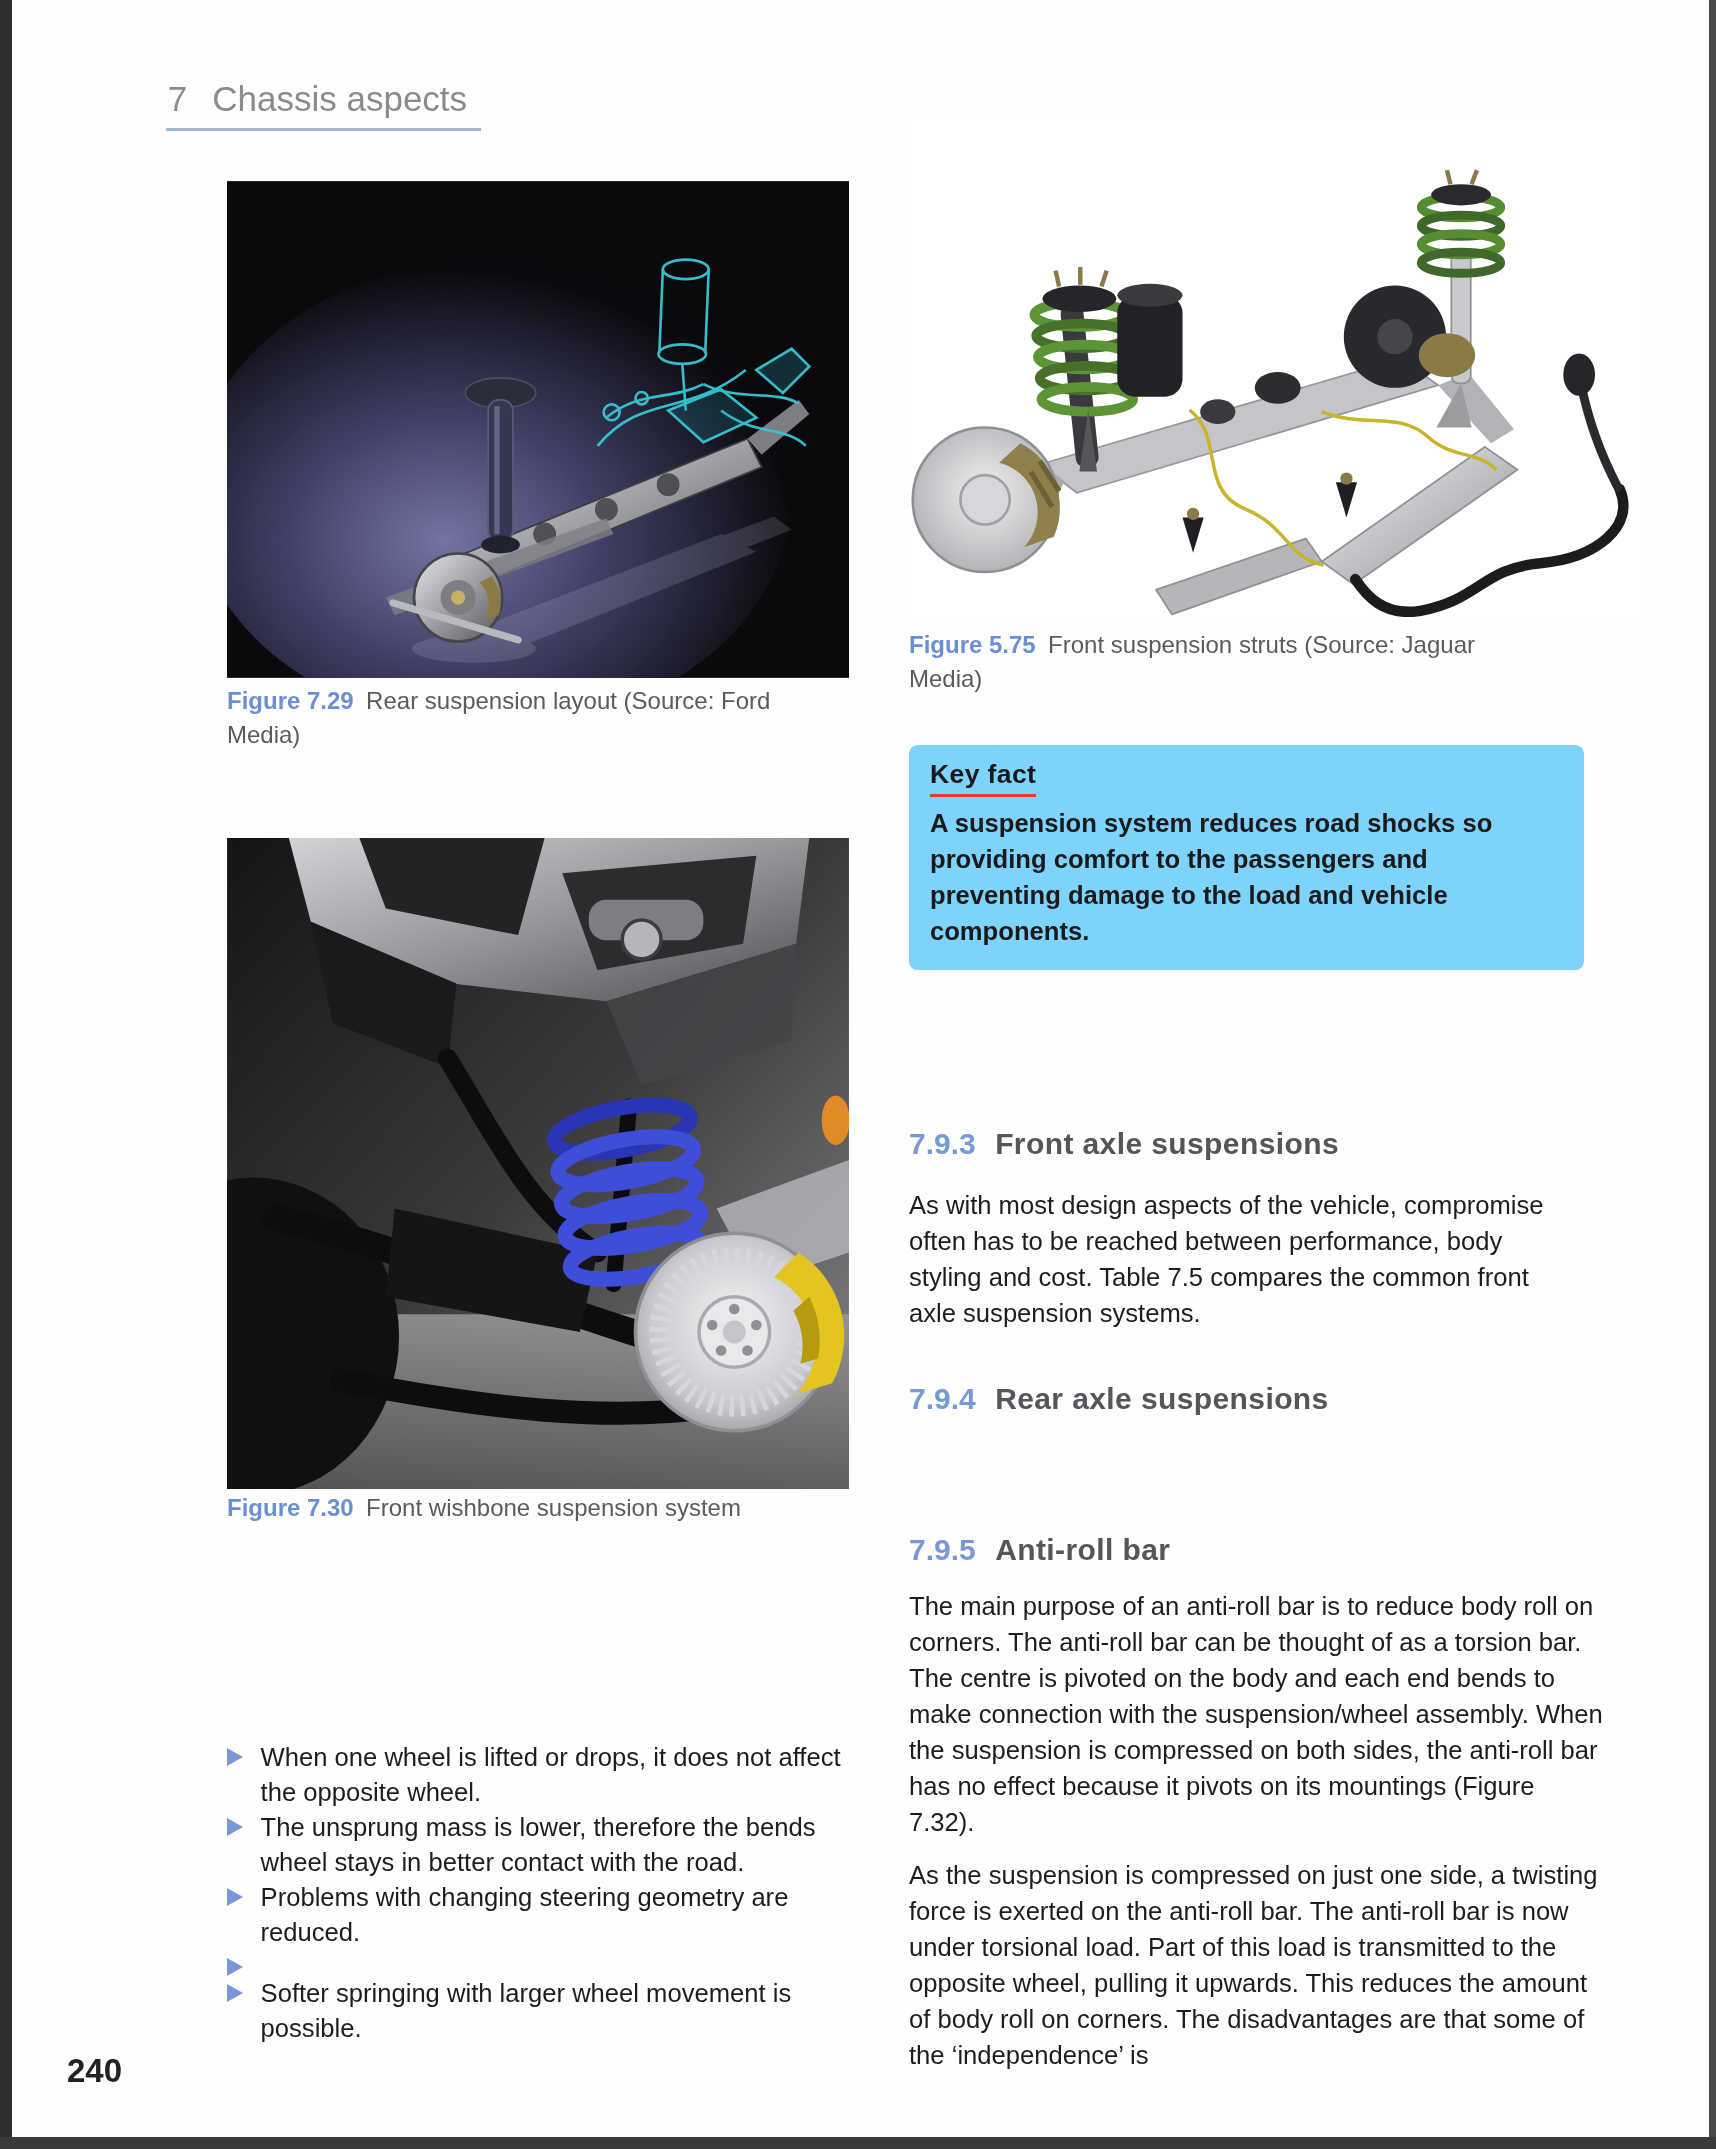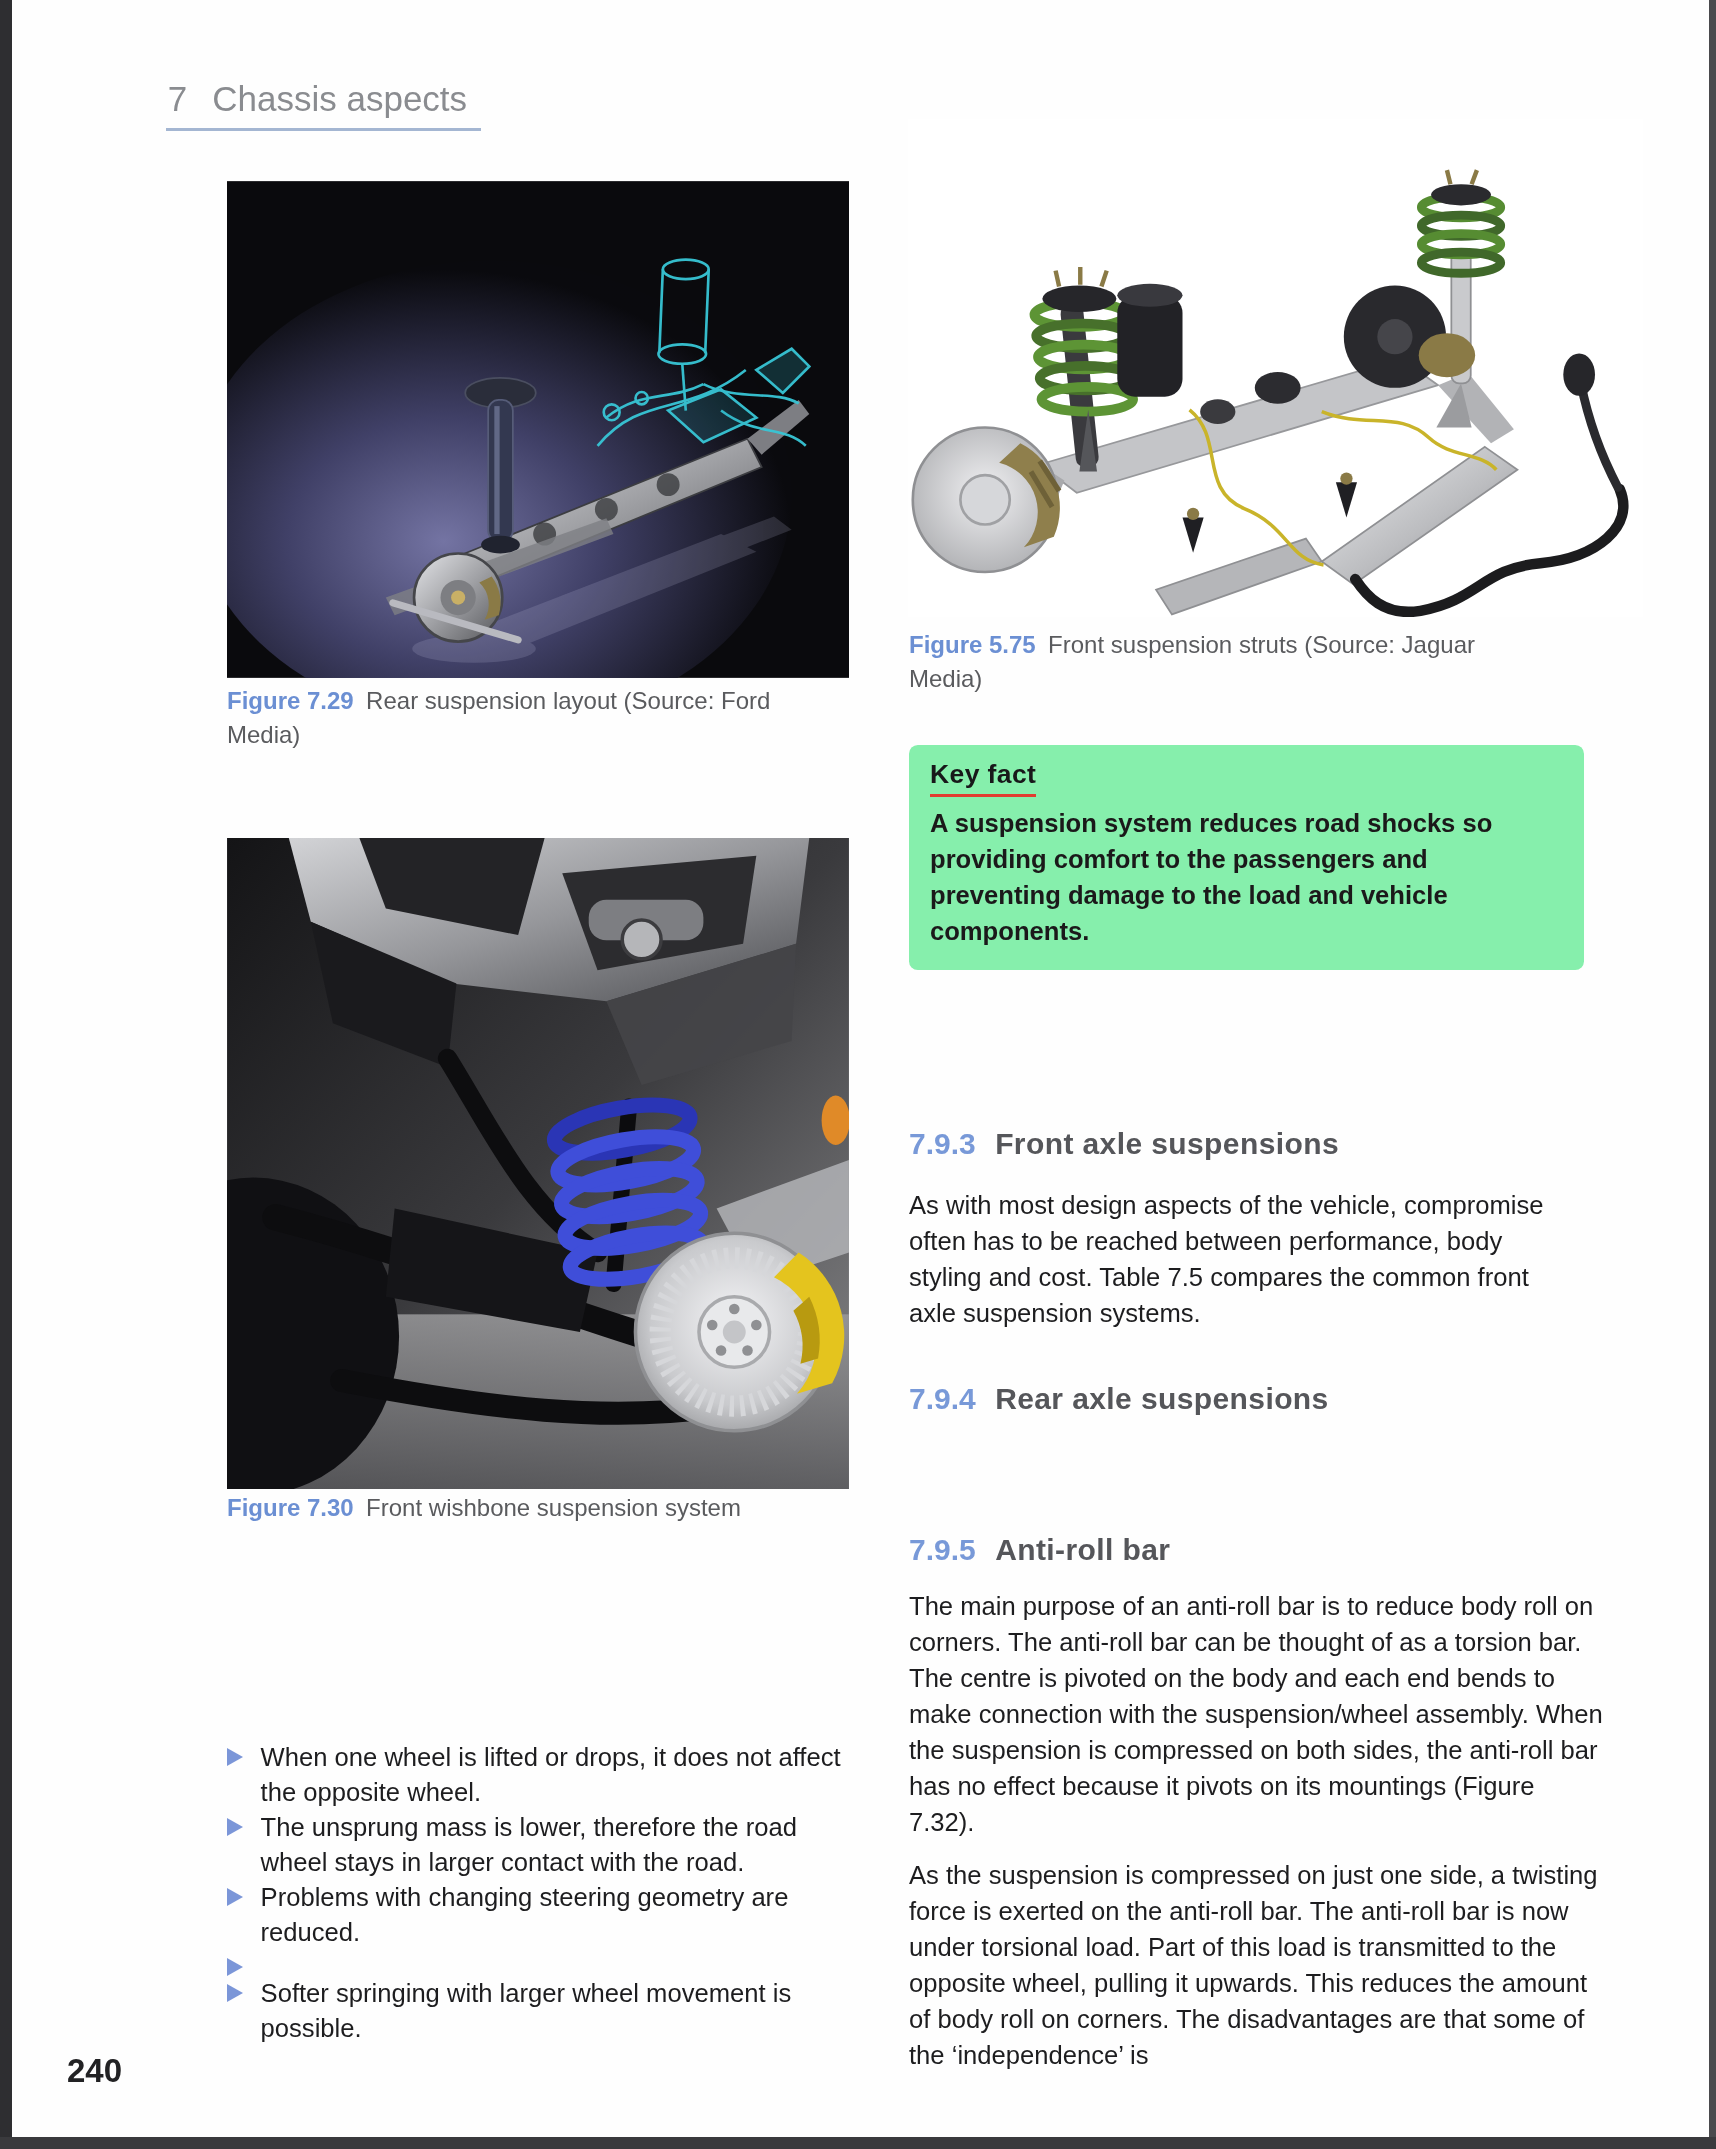--- a/index.html
+++ b/index.html
@@ -18,21 +18,21 @@
 
   .caption{position:absolute;font-size:24px;line-height:34px;color:#5a5b5e;}
   .caption .flabel{color:#6b8fd3;font-weight:bold;margin-right:12.4px;}
 
   .body-text{position:absolute;font-size:25.6px;line-height:36px;color:#1d1d1f;margin:0;}
 
   .sec-head{position:absolute;font-size:30px;font-weight:bold;white-space:nowrap;}
   .sec-head .num{color:#7899d8;margin-right:19.4px;margin-top:16px;}
   .sec-head .ttl{color:#55565a;letter-spacing:0.4px;}
 
-  .keyfact{position:absolute;left:909px;top:745px;width:633px;background:#86efac;
+  .keyfact{position:absolute;left:909px;top:745px;width:633px;background:#7dd3fc;
            border-radius:8.8px;padding:14px 21px 21px 21px;box-sizing:content-box;}
   .keyfact h2{margin:0 0 8.8px 0;font-size:26.5px;color:#18181a;display:inline-block;
               border-bottom:3.5px solid #e23c30;padding-bottom:3.5px;letter-spacing:0.4px;}
   .keyfact p{margin:0;font-size:25.6px;line-height:36px;font-weight:bold;color:#1b191a;}
 
   .bullets{position:absolute;left:227px;top:1740px;width:632px;margin:0;padding:0;list-style:none;}
   .bullet{display:flex;align-items:flex-start;margin:0;padding:0;}
   .tri{width:0;height:0;border-left:16px solid #7b96d8;border-top:9.7px solid transparent;
        border-bottom:9.7px solid transparent;margin:8px 17.6px 0 0;flex:0 0 auto;}
   .bullet .txt{font-size:25.6px;line-height:35px;color:#1d1d1f;}
@@ -202,21 +202,21 @@
   </div>
 
 
   <ul class="bullets">
     <li class="bullet">
       <span class="tri"></span>
       <span class="txt">When one wheel is lifted or drops, it does not affect the opposite wheel.</span>
       </li>
     <li class="bullet">
       <span class="tri"></span>
-      <span class="txt">The unsprung mass is lower, therefore the road wheel stays in larger contact with the road.</span>
+      <span class="txt">The unsprung mass is lower, therefore the bends wheel stays in better contact with the road.</span>
       </li>
     <li class="bullet">
       <span class="tri"></span>
       <span class="txt">Problems with changing steering geometry are reduced.</span>
       </li>
     <li class="bullet">
       <span class="tri"></span>
       </li>
     <li class="bullet">
       <span class="tri"></span>

